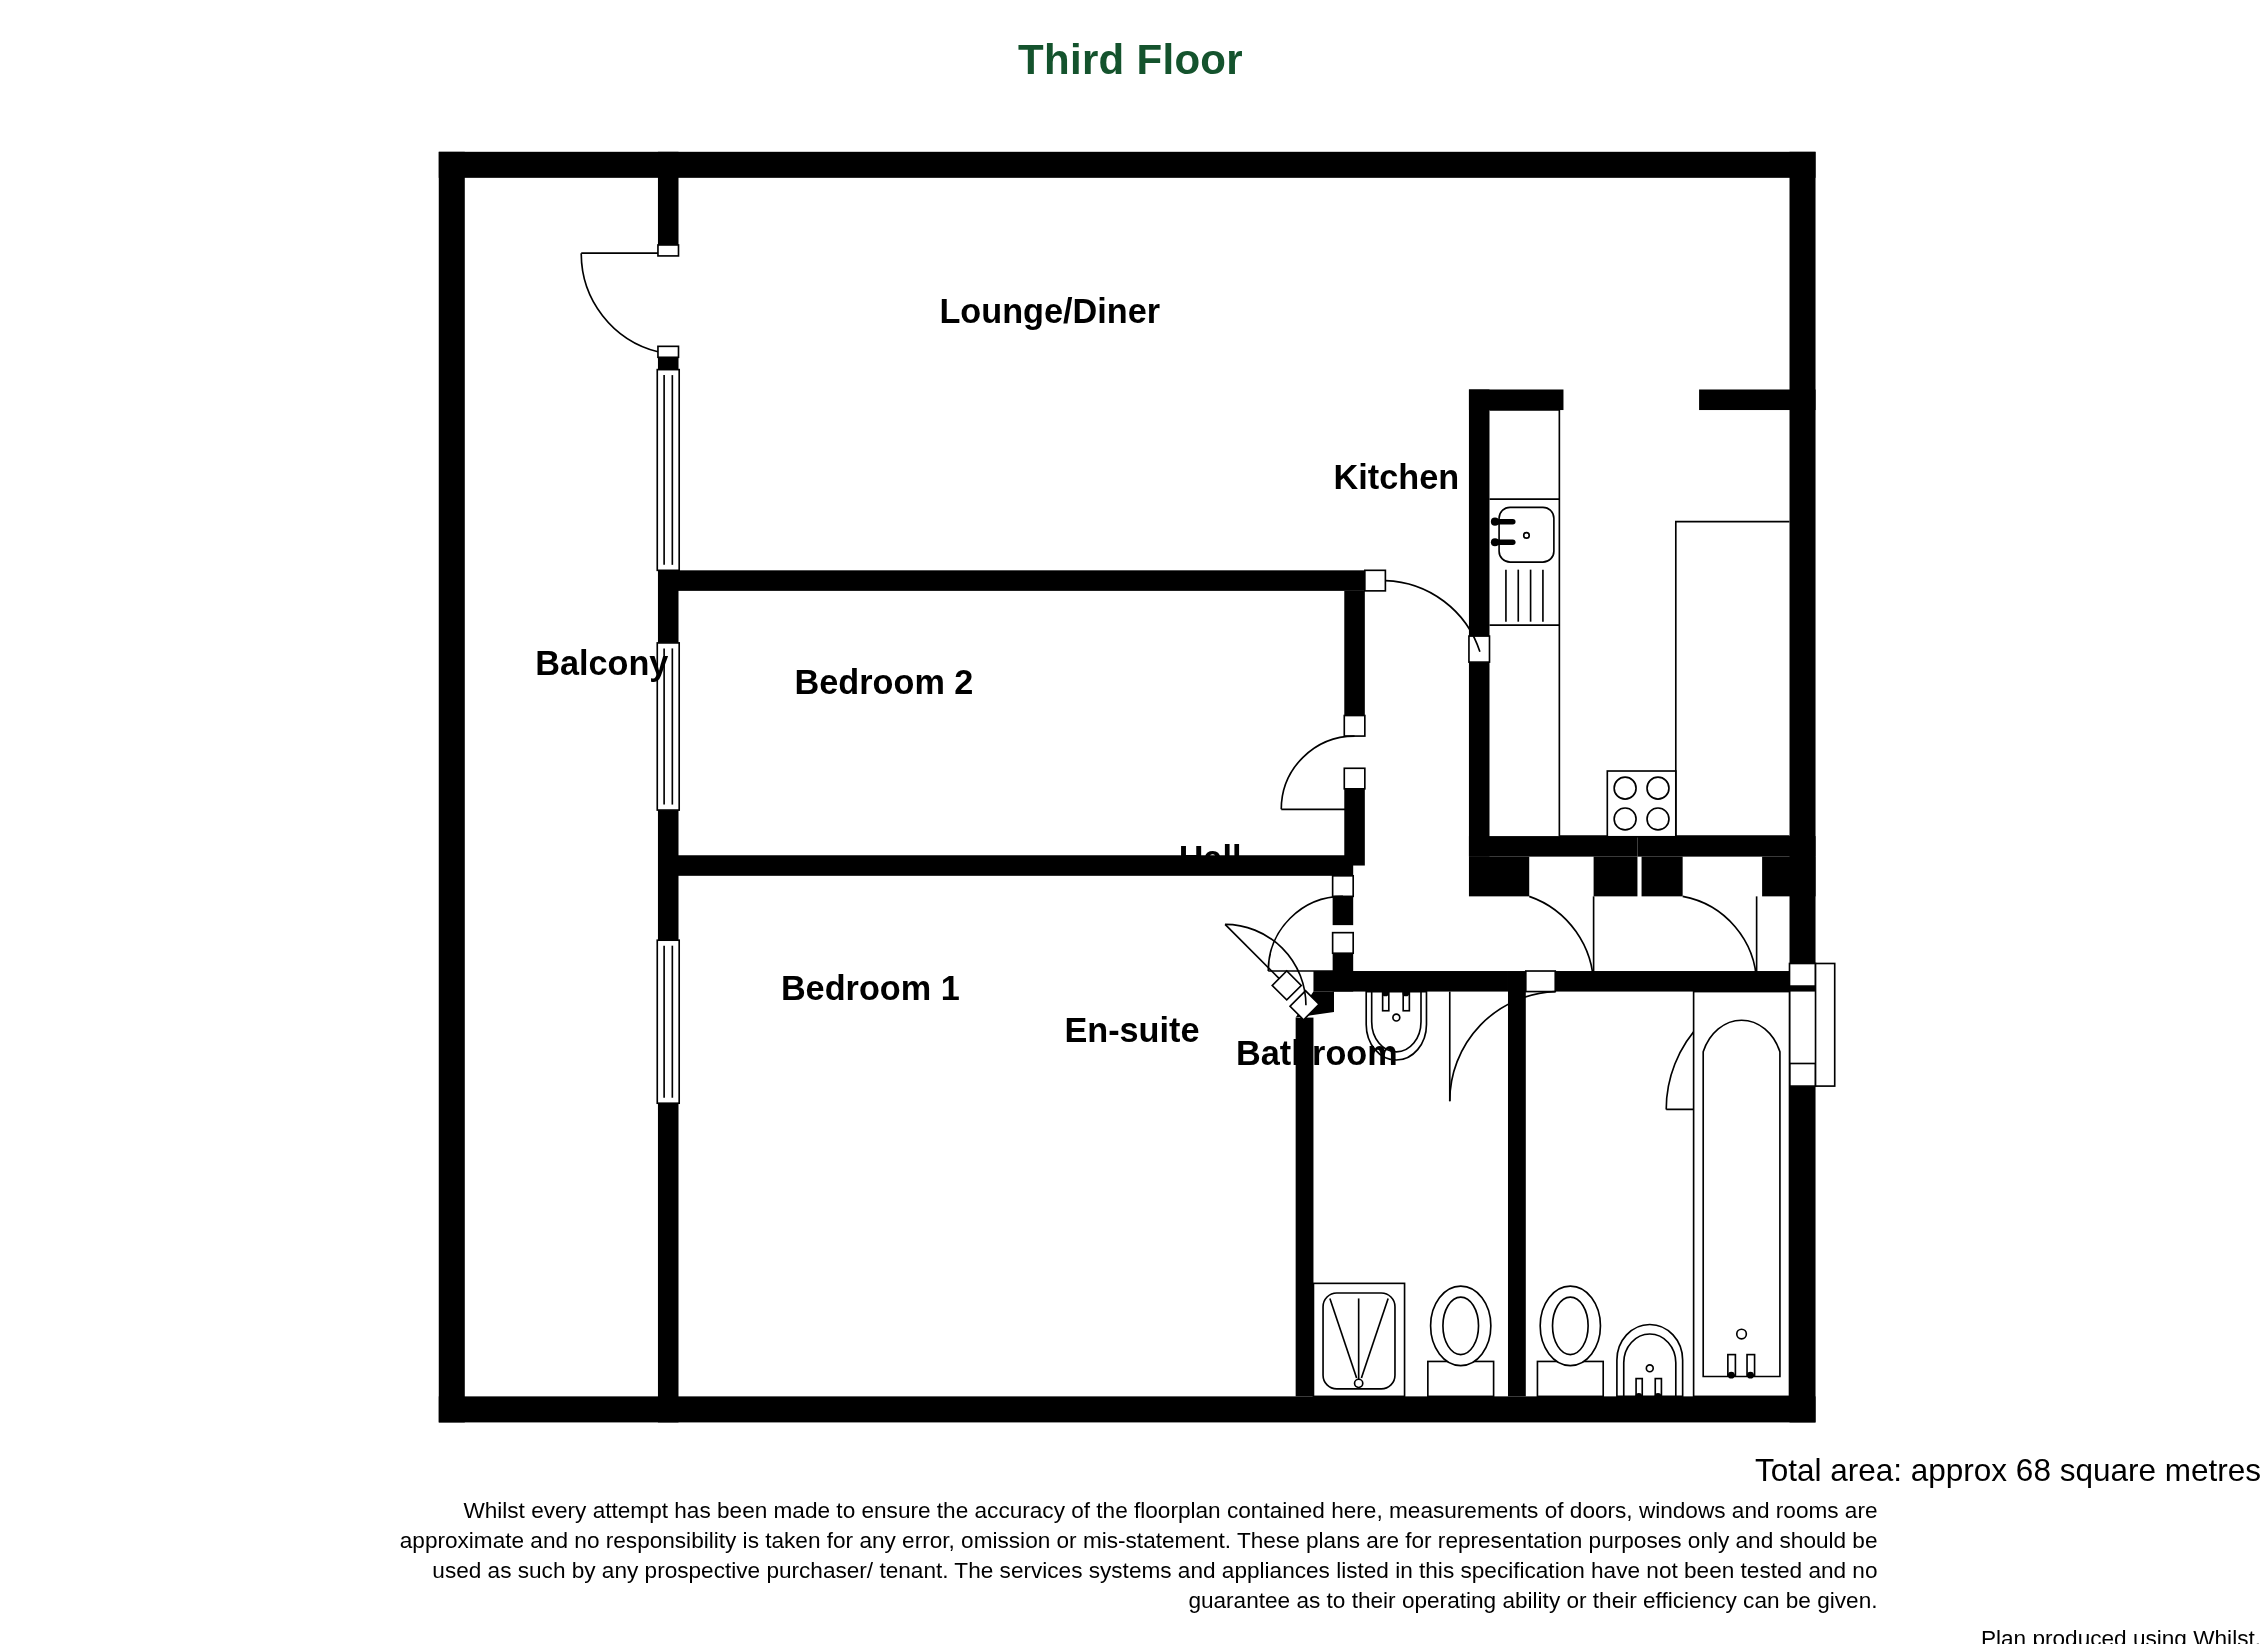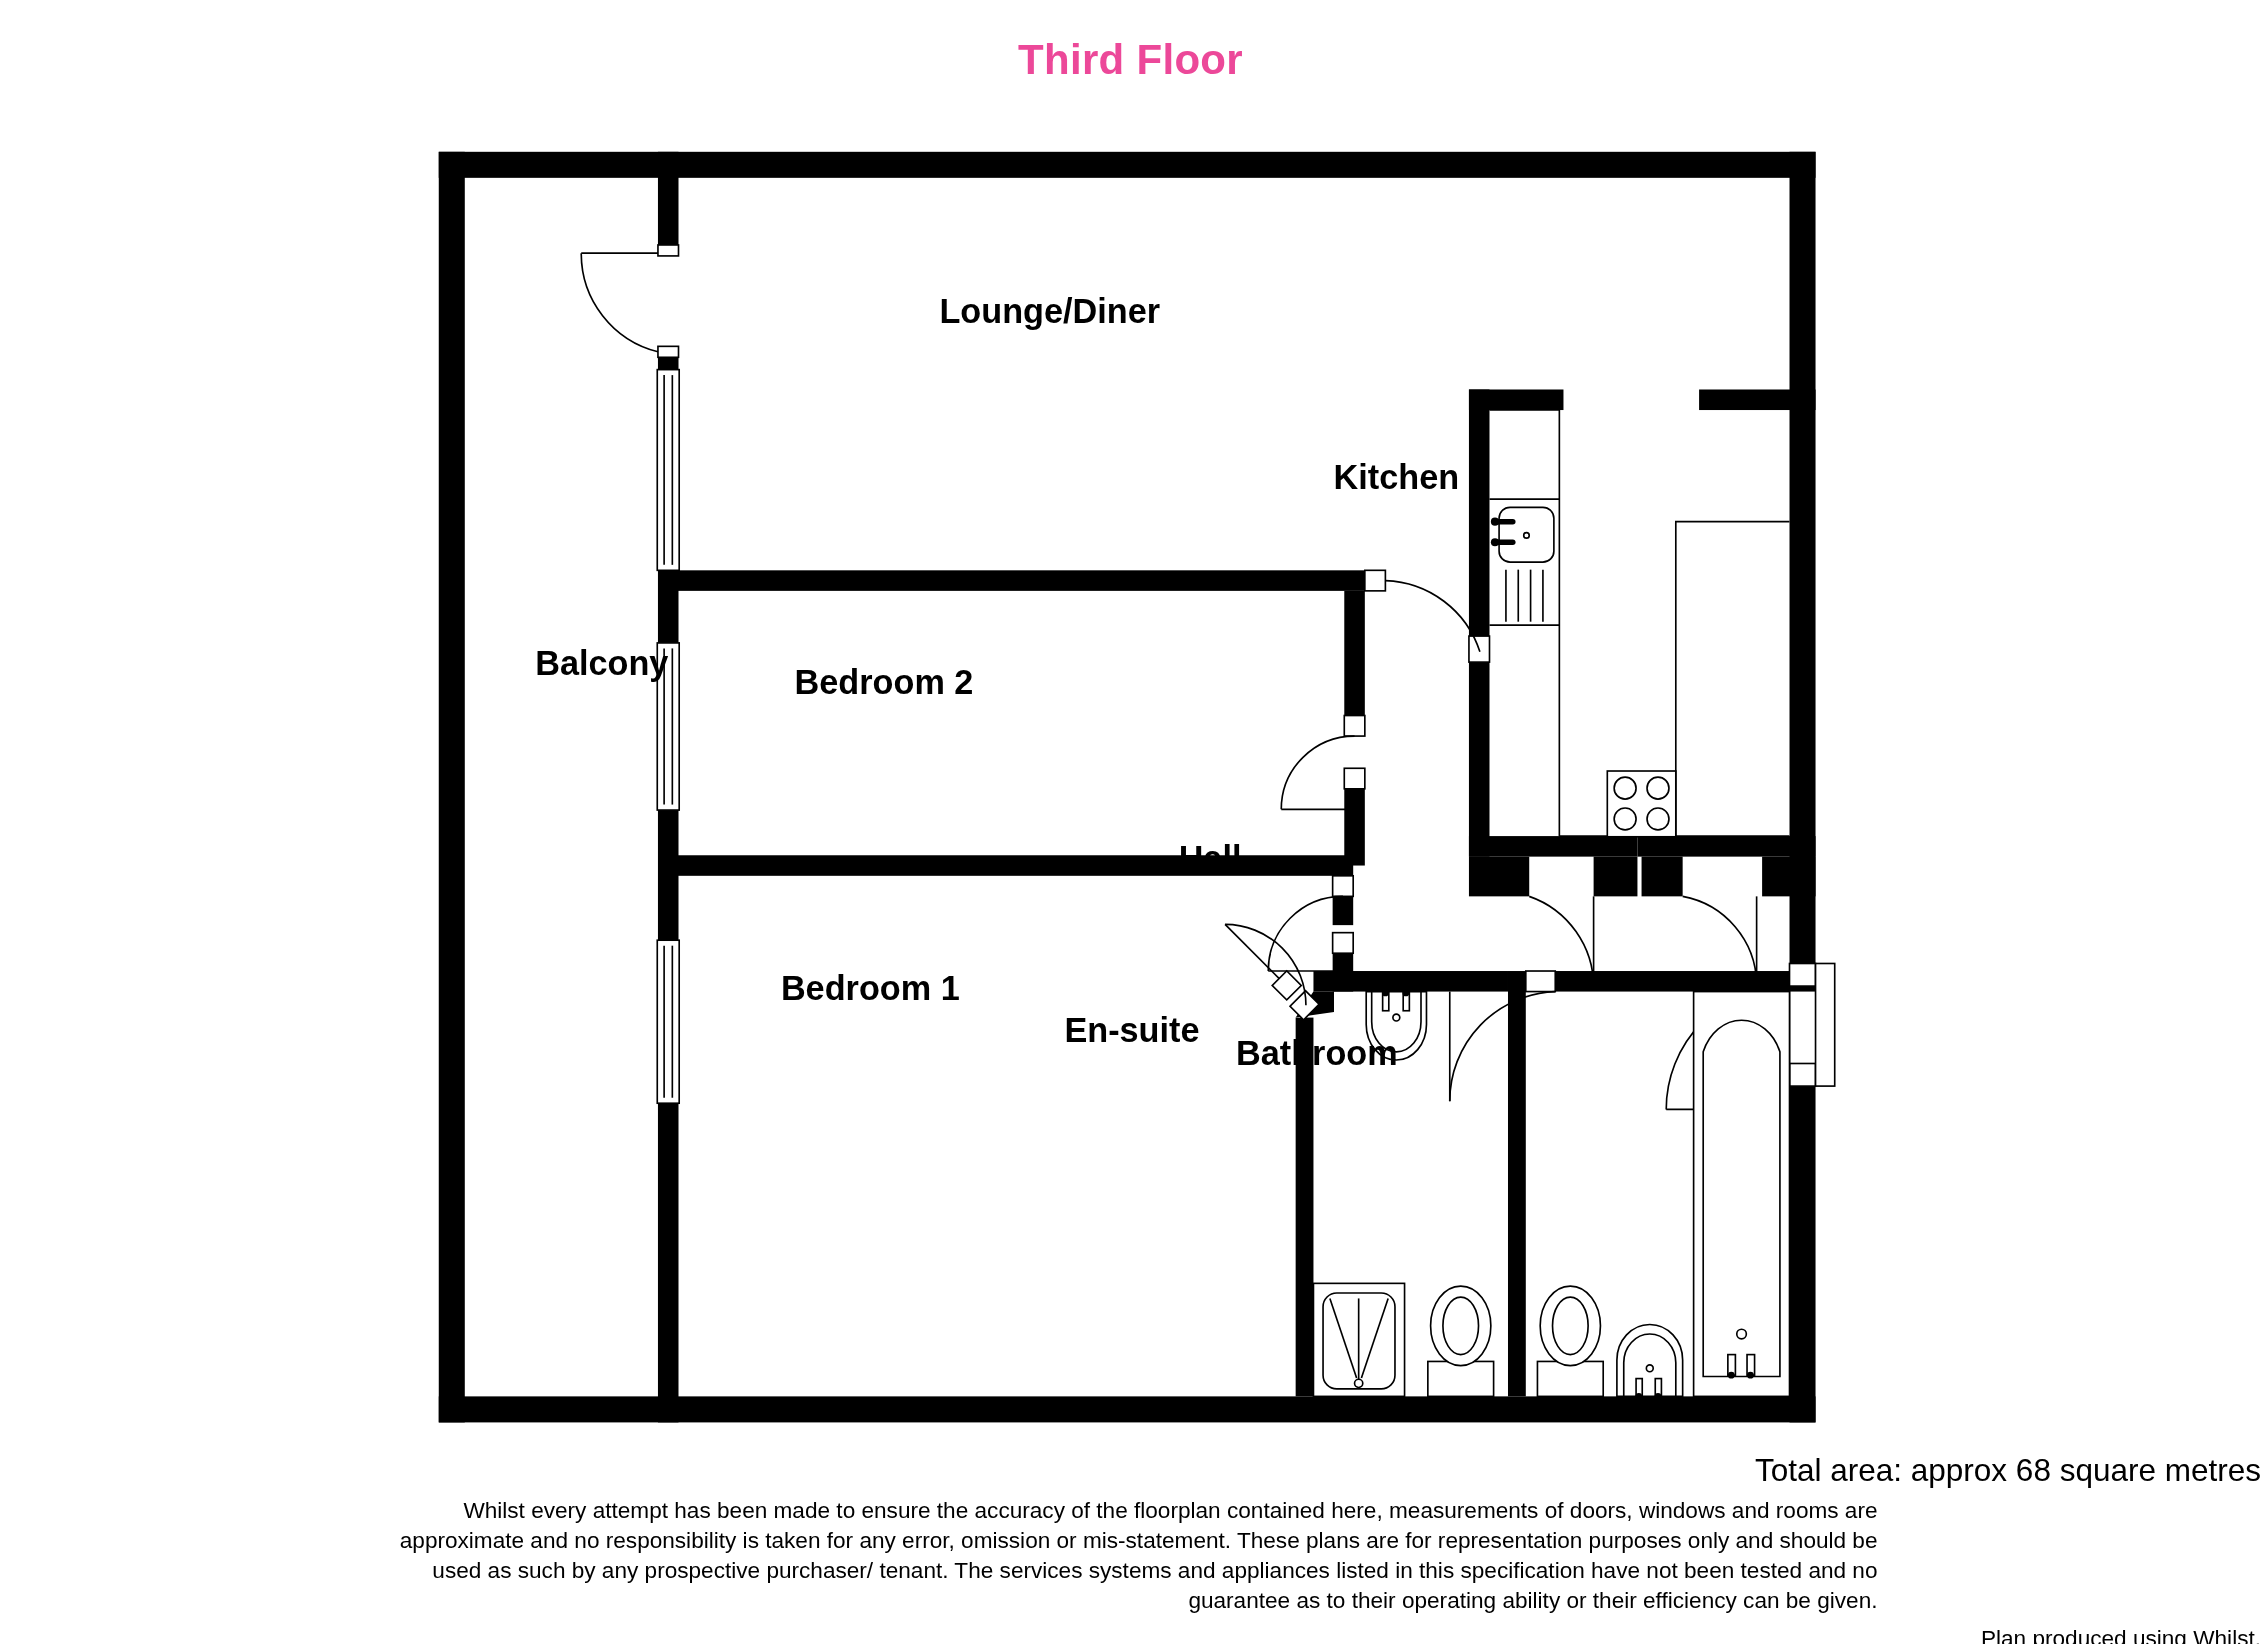--- a/index.html
+++ b/index.html
@@ -24,21 +24,21 @@
   }
   .plan-title {
     position: absolute;
     left: 0;
     top: 36px;
     width: 2261px;
     text-align: center;
     font-size: 42px;
     font-weight: bold;
     letter-spacing: 0.3px;
-    color: #ec4899;
+    color: #14532d;
   }
   #plan-svg {
     position: absolute;
     left: 425px;
     top: 134px;
     width: 1418px;
     height: 1298px;
   }
   .footer {
     position: absolute;

